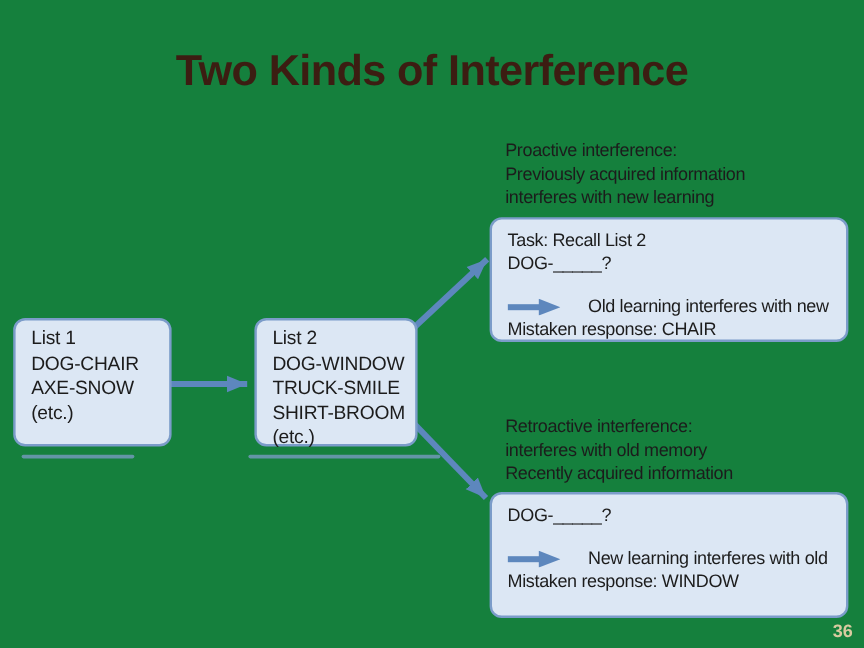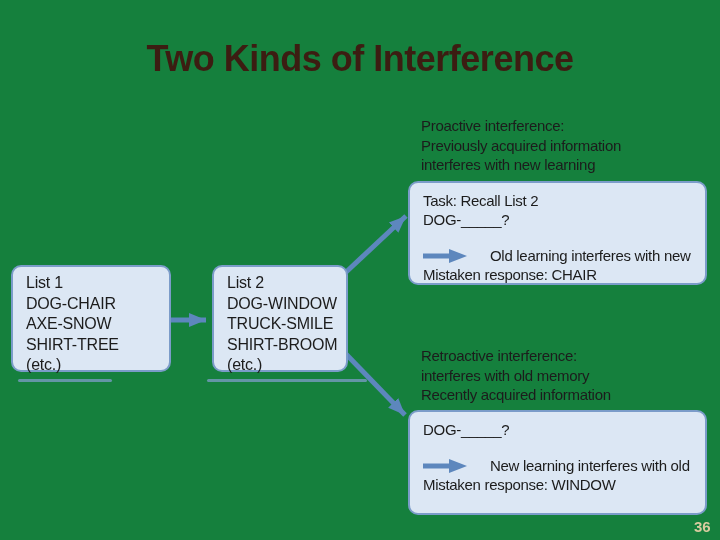--- a/index.html
+++ b/index.html
@@ -50,21 +50,21 @@
     color: #1c1c1c;
   }
   .list-box {
     top: 265px;
     height: 107px;
     font-size: 16px;
     line-height: 20.5px;
     padding: 6px 0 0 13px;
     letter-spacing: -0.2px;
   }
-  #list1-box { left: 11px;  width: 160px; }
+  #list1-box { left: 11px;  width: 132px; }
   #list2-box { left: 212px; width: 136px; }
   .task-box {
     left: 408px;
     width: 299px;
     font-size: 15px;
     line-height: 19px;
     padding: 8px 0 17px 13px;
     letter-spacing: -0.3px;
   }
   #task-box-2 { top: 181px; height: 104px; }
@@ -142,21 +142,20 @@
       </svg>
       <span>Old learning interferes with new</span>
     </div>
     <div>Mistaken response: CHAIR</div>
   </div>
 
   <div class="box list-box" id="list1-box">
     <div class="bold">List 1</div>
     <div>DOG-CHAIR</div>
     <div>AXE-SNOW</div>
-    <div>SHIRT-TREE</div>
     <div>(etc.)</div>
   </div>
 
   <div class="box list-box" id="list2-box">
     <div class="bold">List 2</div>
     <div>DOG-WINDOW</div>
     <div>TRUCK-SMILE</div>
     <div>SHIRT-BROOM</div>
     <div>(etc.)</div>
   </div>

